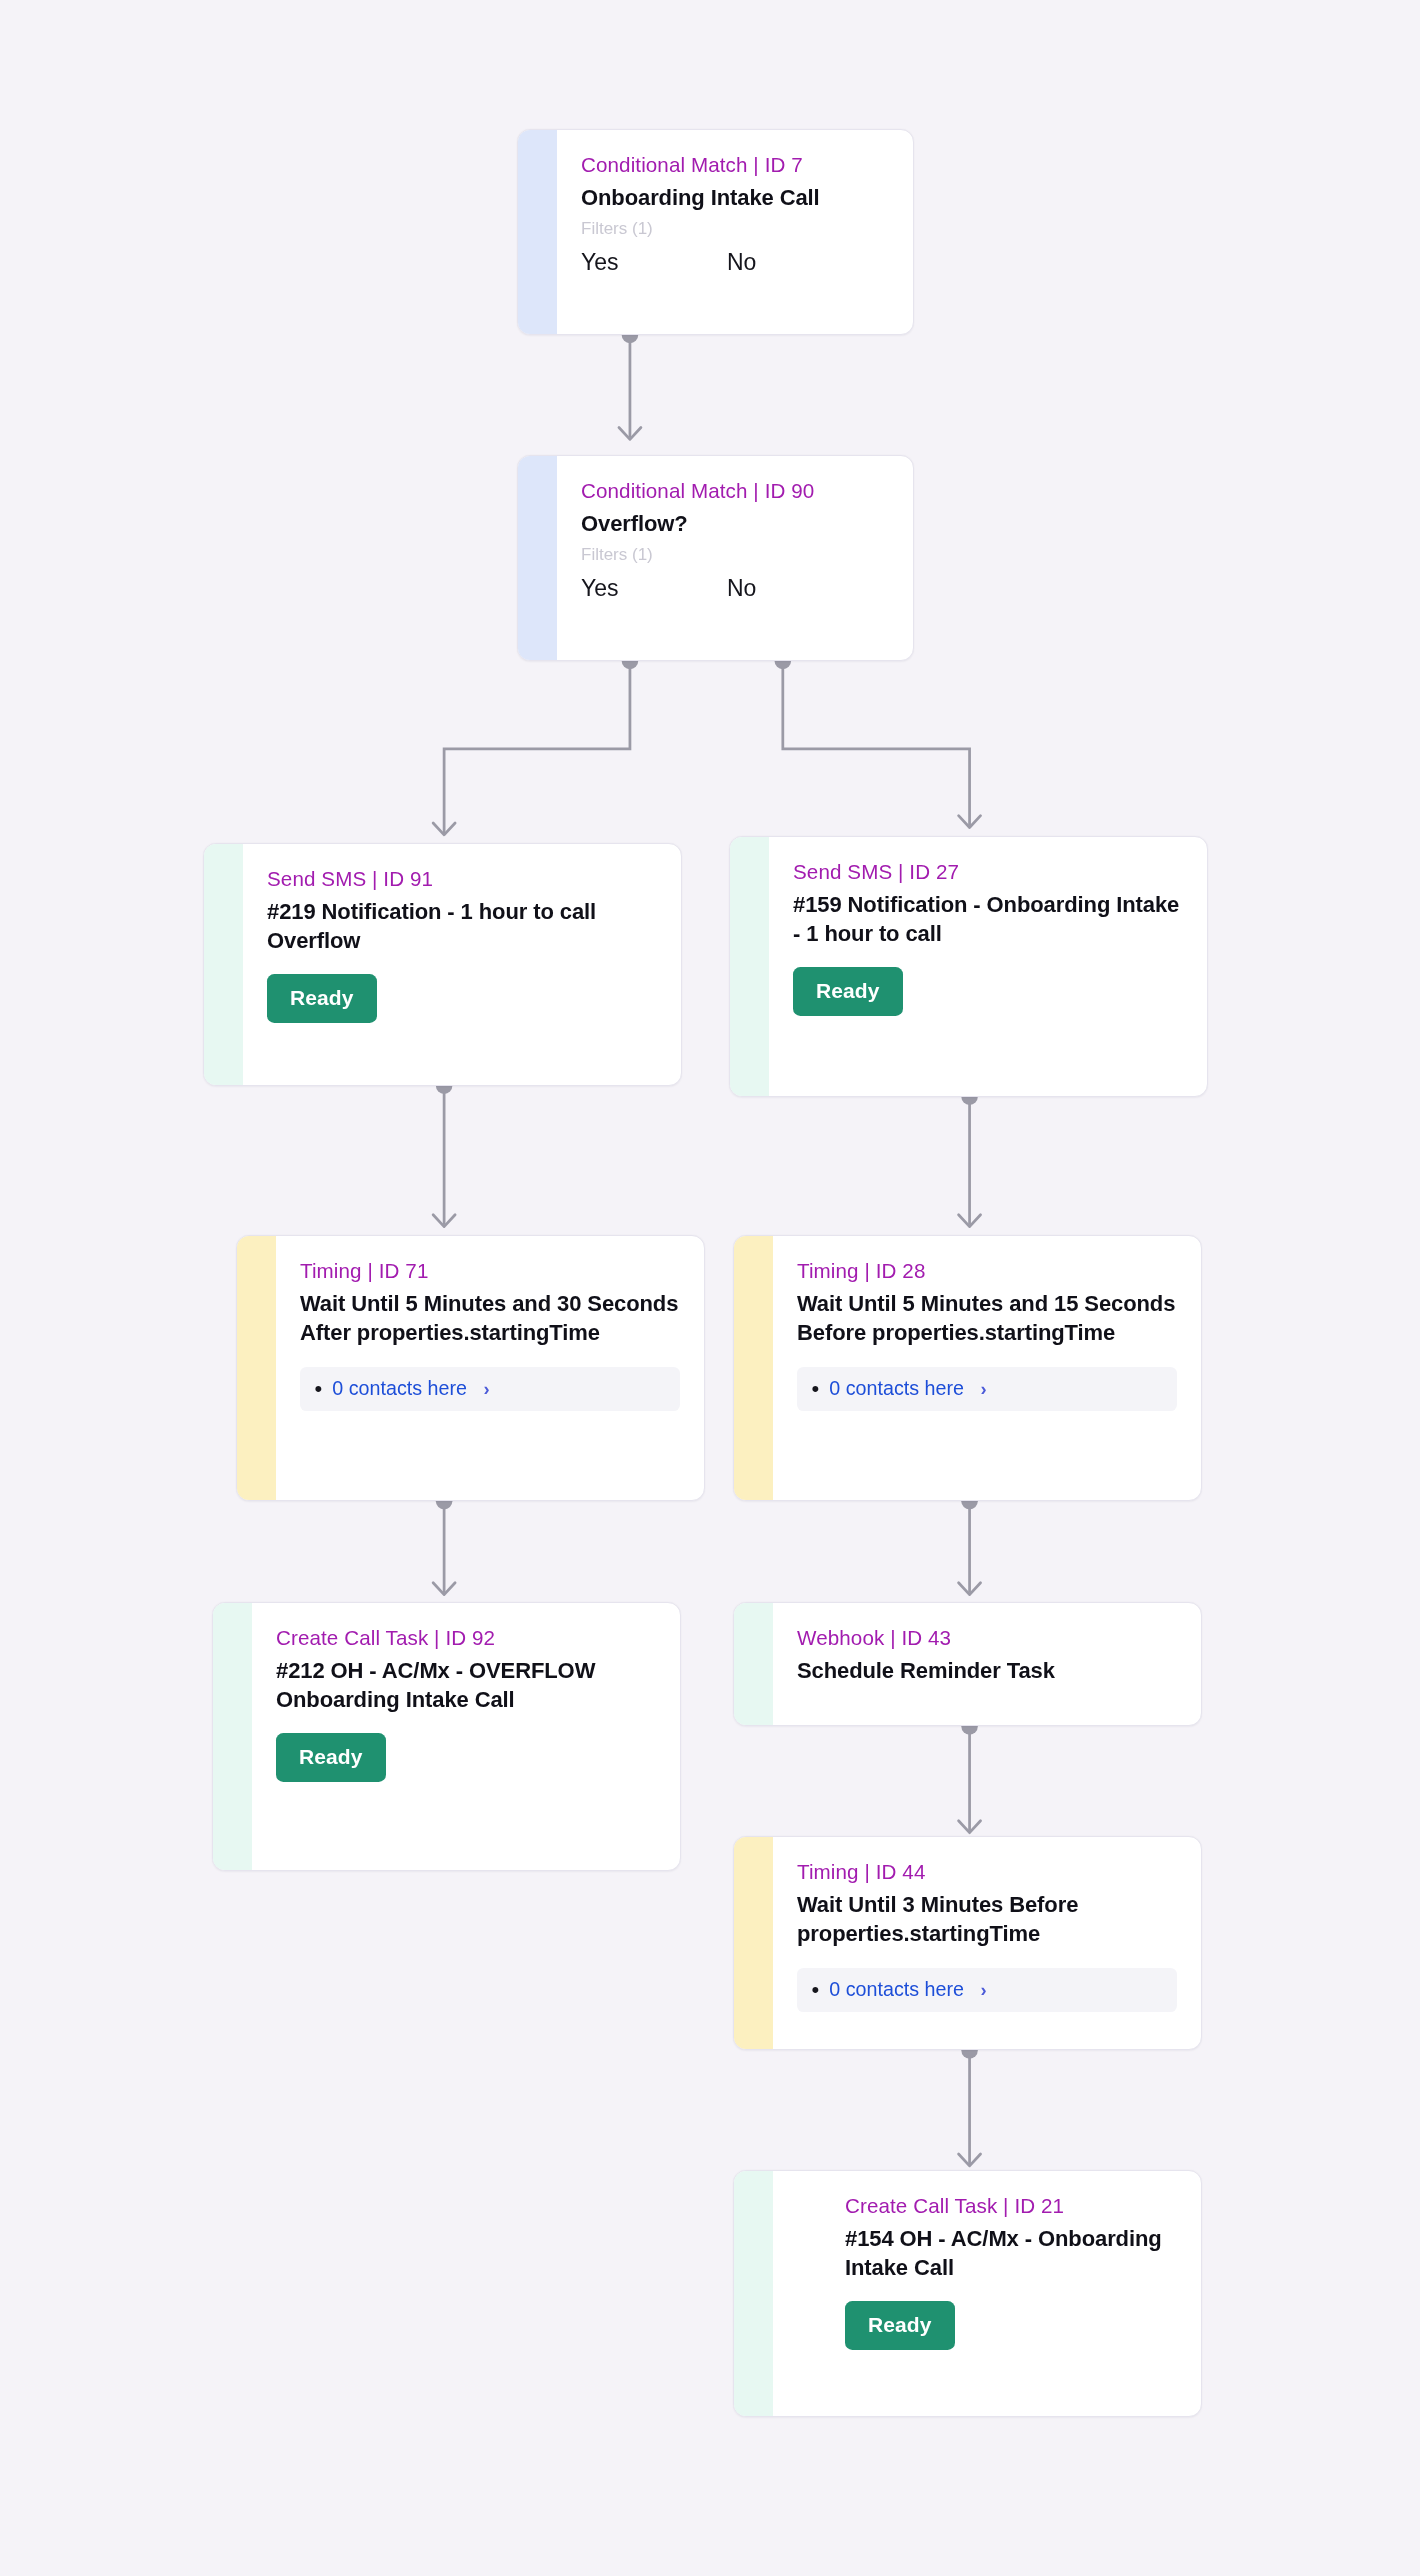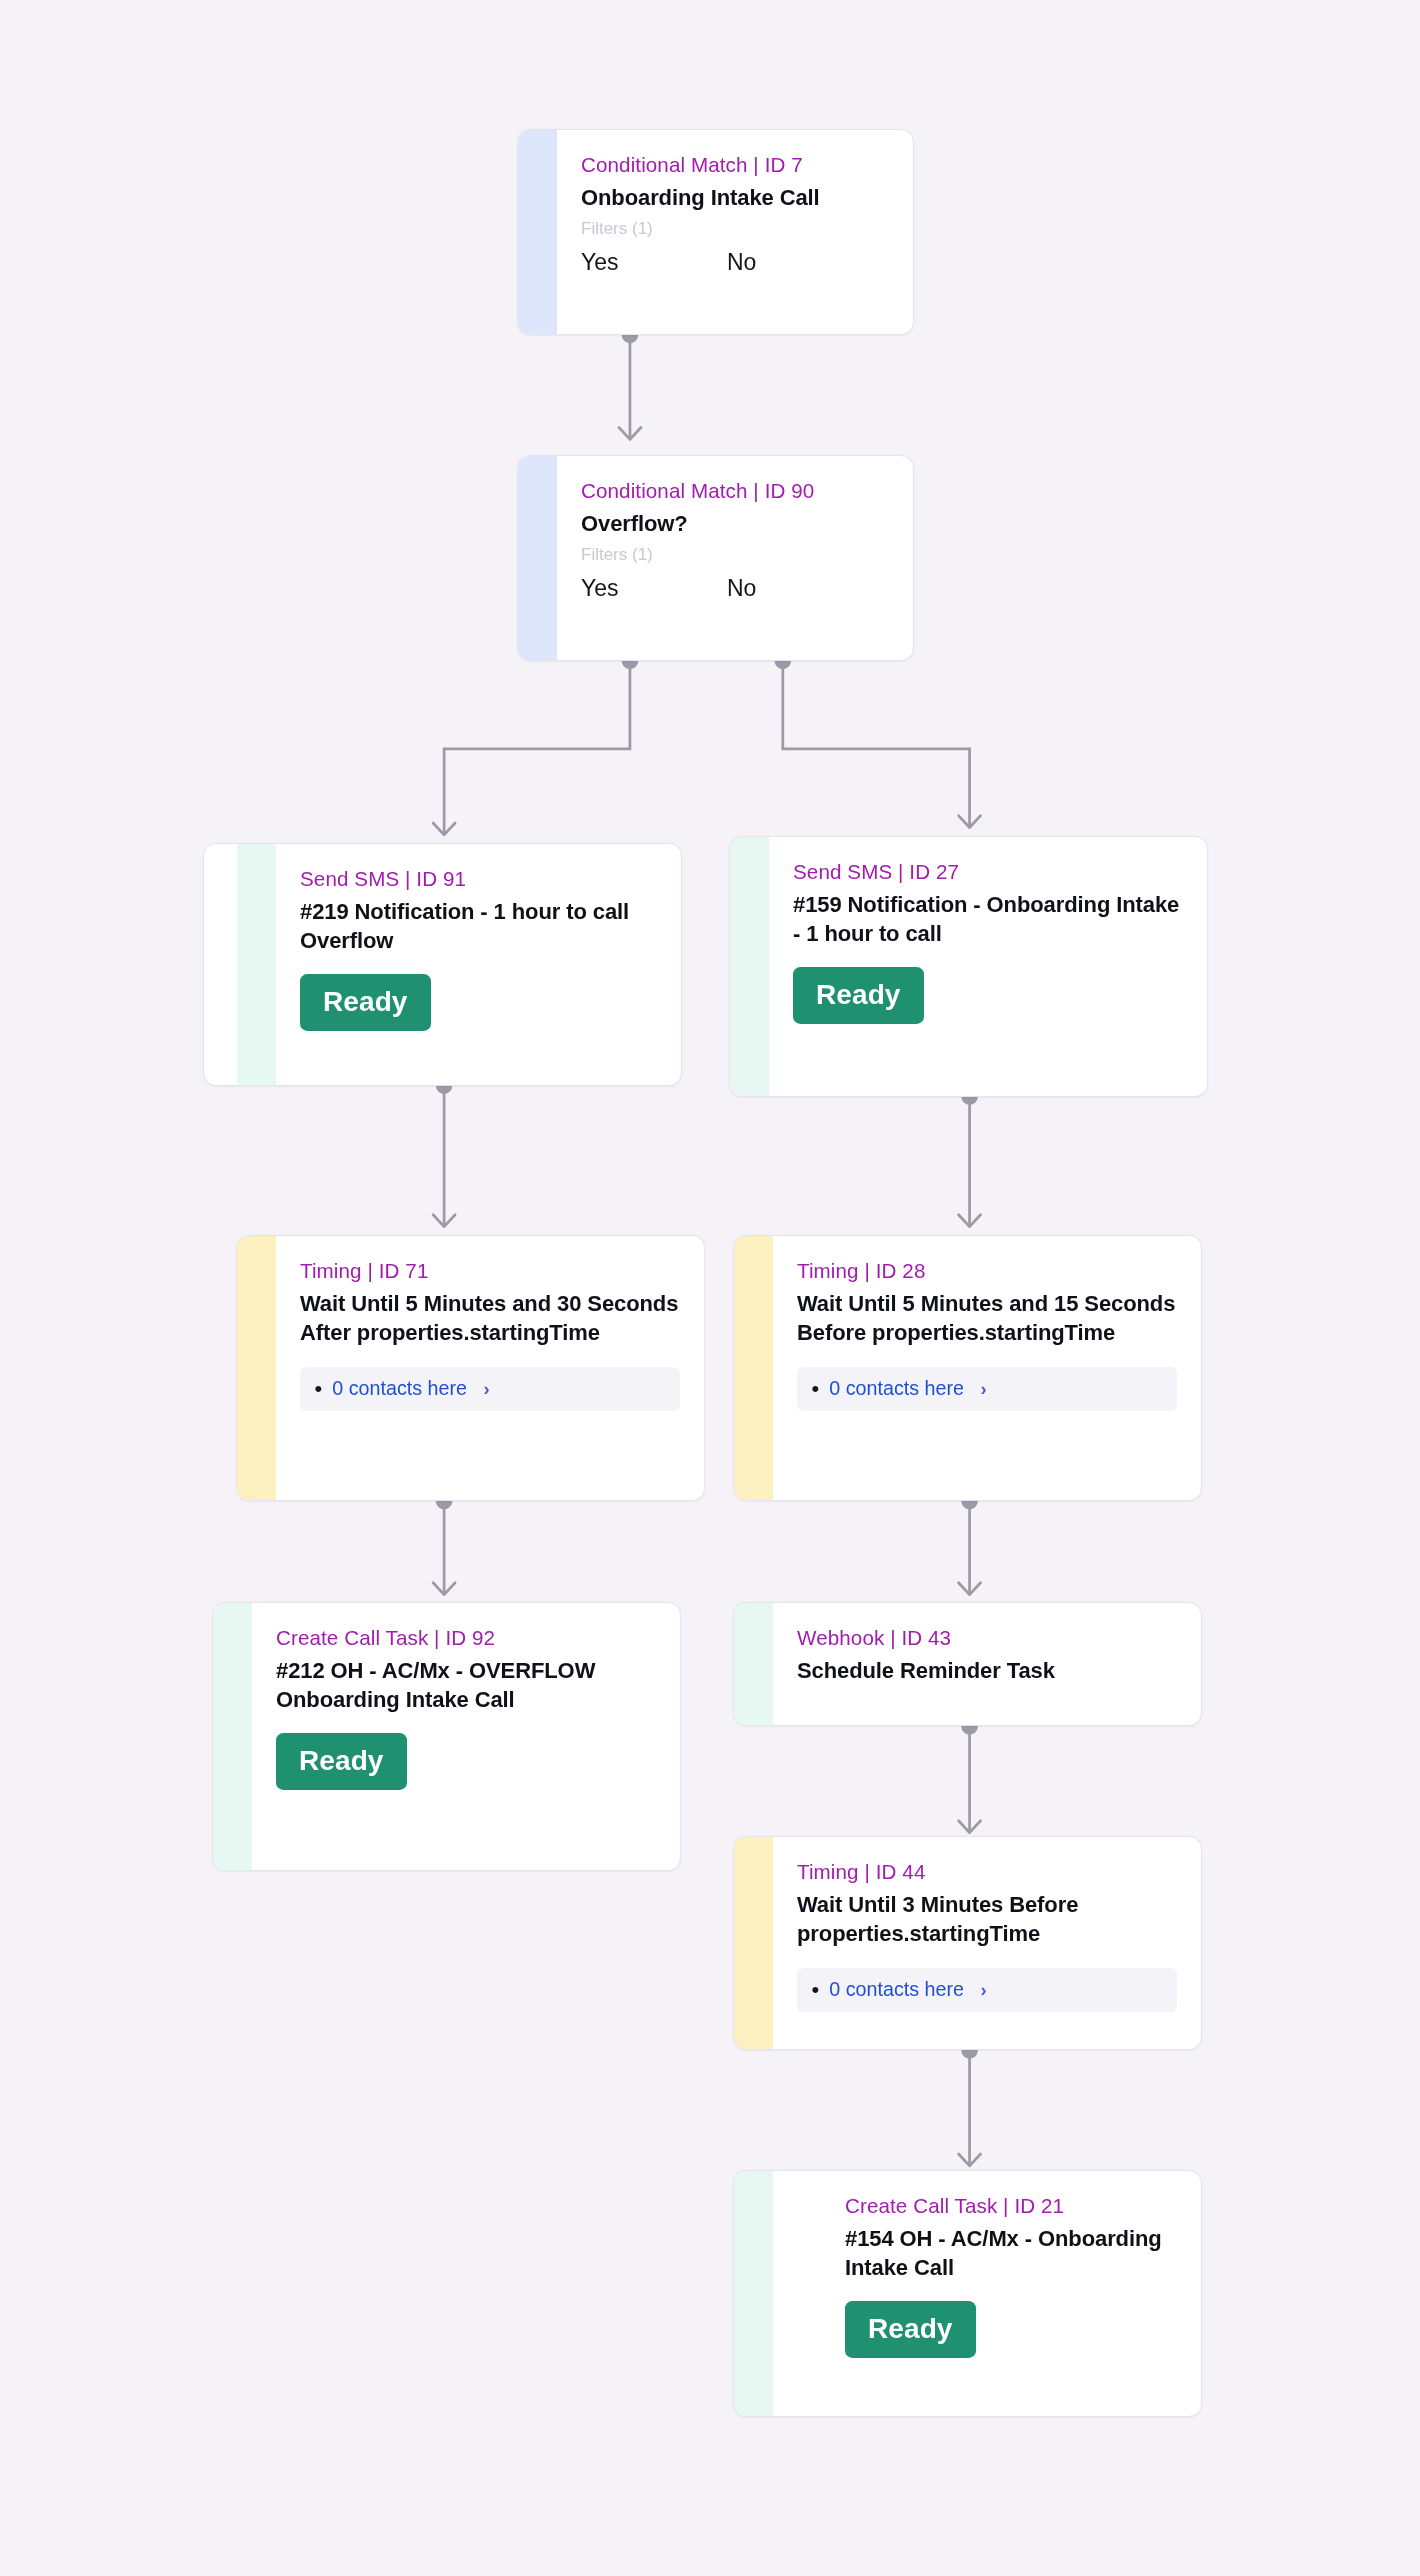--- a/index.html
+++ b/index.html
@@ -82,21 +82,21 @@
     font-weight: 400;
     line-height: 1.1;
   }
   .branch-yes { width: 146px; }
   .status-btn {
     display: inline-block;
     align-self: flex-start;
     margin-top: 18.3px;
     background: #1f9170;
     color: #ffffff;
-    font-size: 28px;
+    font-size: 21px;
     font-weight: 700;
     letter-spacing: 0.1px;
     padding: 12px 23px 13px 23px;
     border: none;
     border-radius: 7.3px;
     cursor: pointer;
     font-family: "Liberation Sans", sans-serif;
   }
   .contacts-pill {
     margin-top: 20px;
@@ -197,21 +197,21 @@
       <div class="kicker">Conditional Match | ID 90</div>
       <div class="title">Overflow?</div>
       <div class="filters">Filters (1)</div>
       <div class="branch-row">
         <div class="branch-label branch-yes">Yes</div>
         <div class="branch-label">No</div>
       </div>
     </div>
   </div>
 
-  <div class="node" style="left:203px; top:843px; width:479px; height:243px;padding-left:33px;">
+  <div class="node" style="left:203px; top:843px; width:479px; height:243px;">
     <div class="accent accent-action"></div>
     <div class="body">
       <div class="kicker">Send SMS | ID 91</div>
       <div class="title">#219 Notification - 1 hour to call Overflow</div>
       <button class="status-btn">Ready</button>
     </div>
   </div>
 
   <div class="node" style="left:729px; top:836px; width:479px; height:261px;">
     <div class="accent accent-action"></div>

